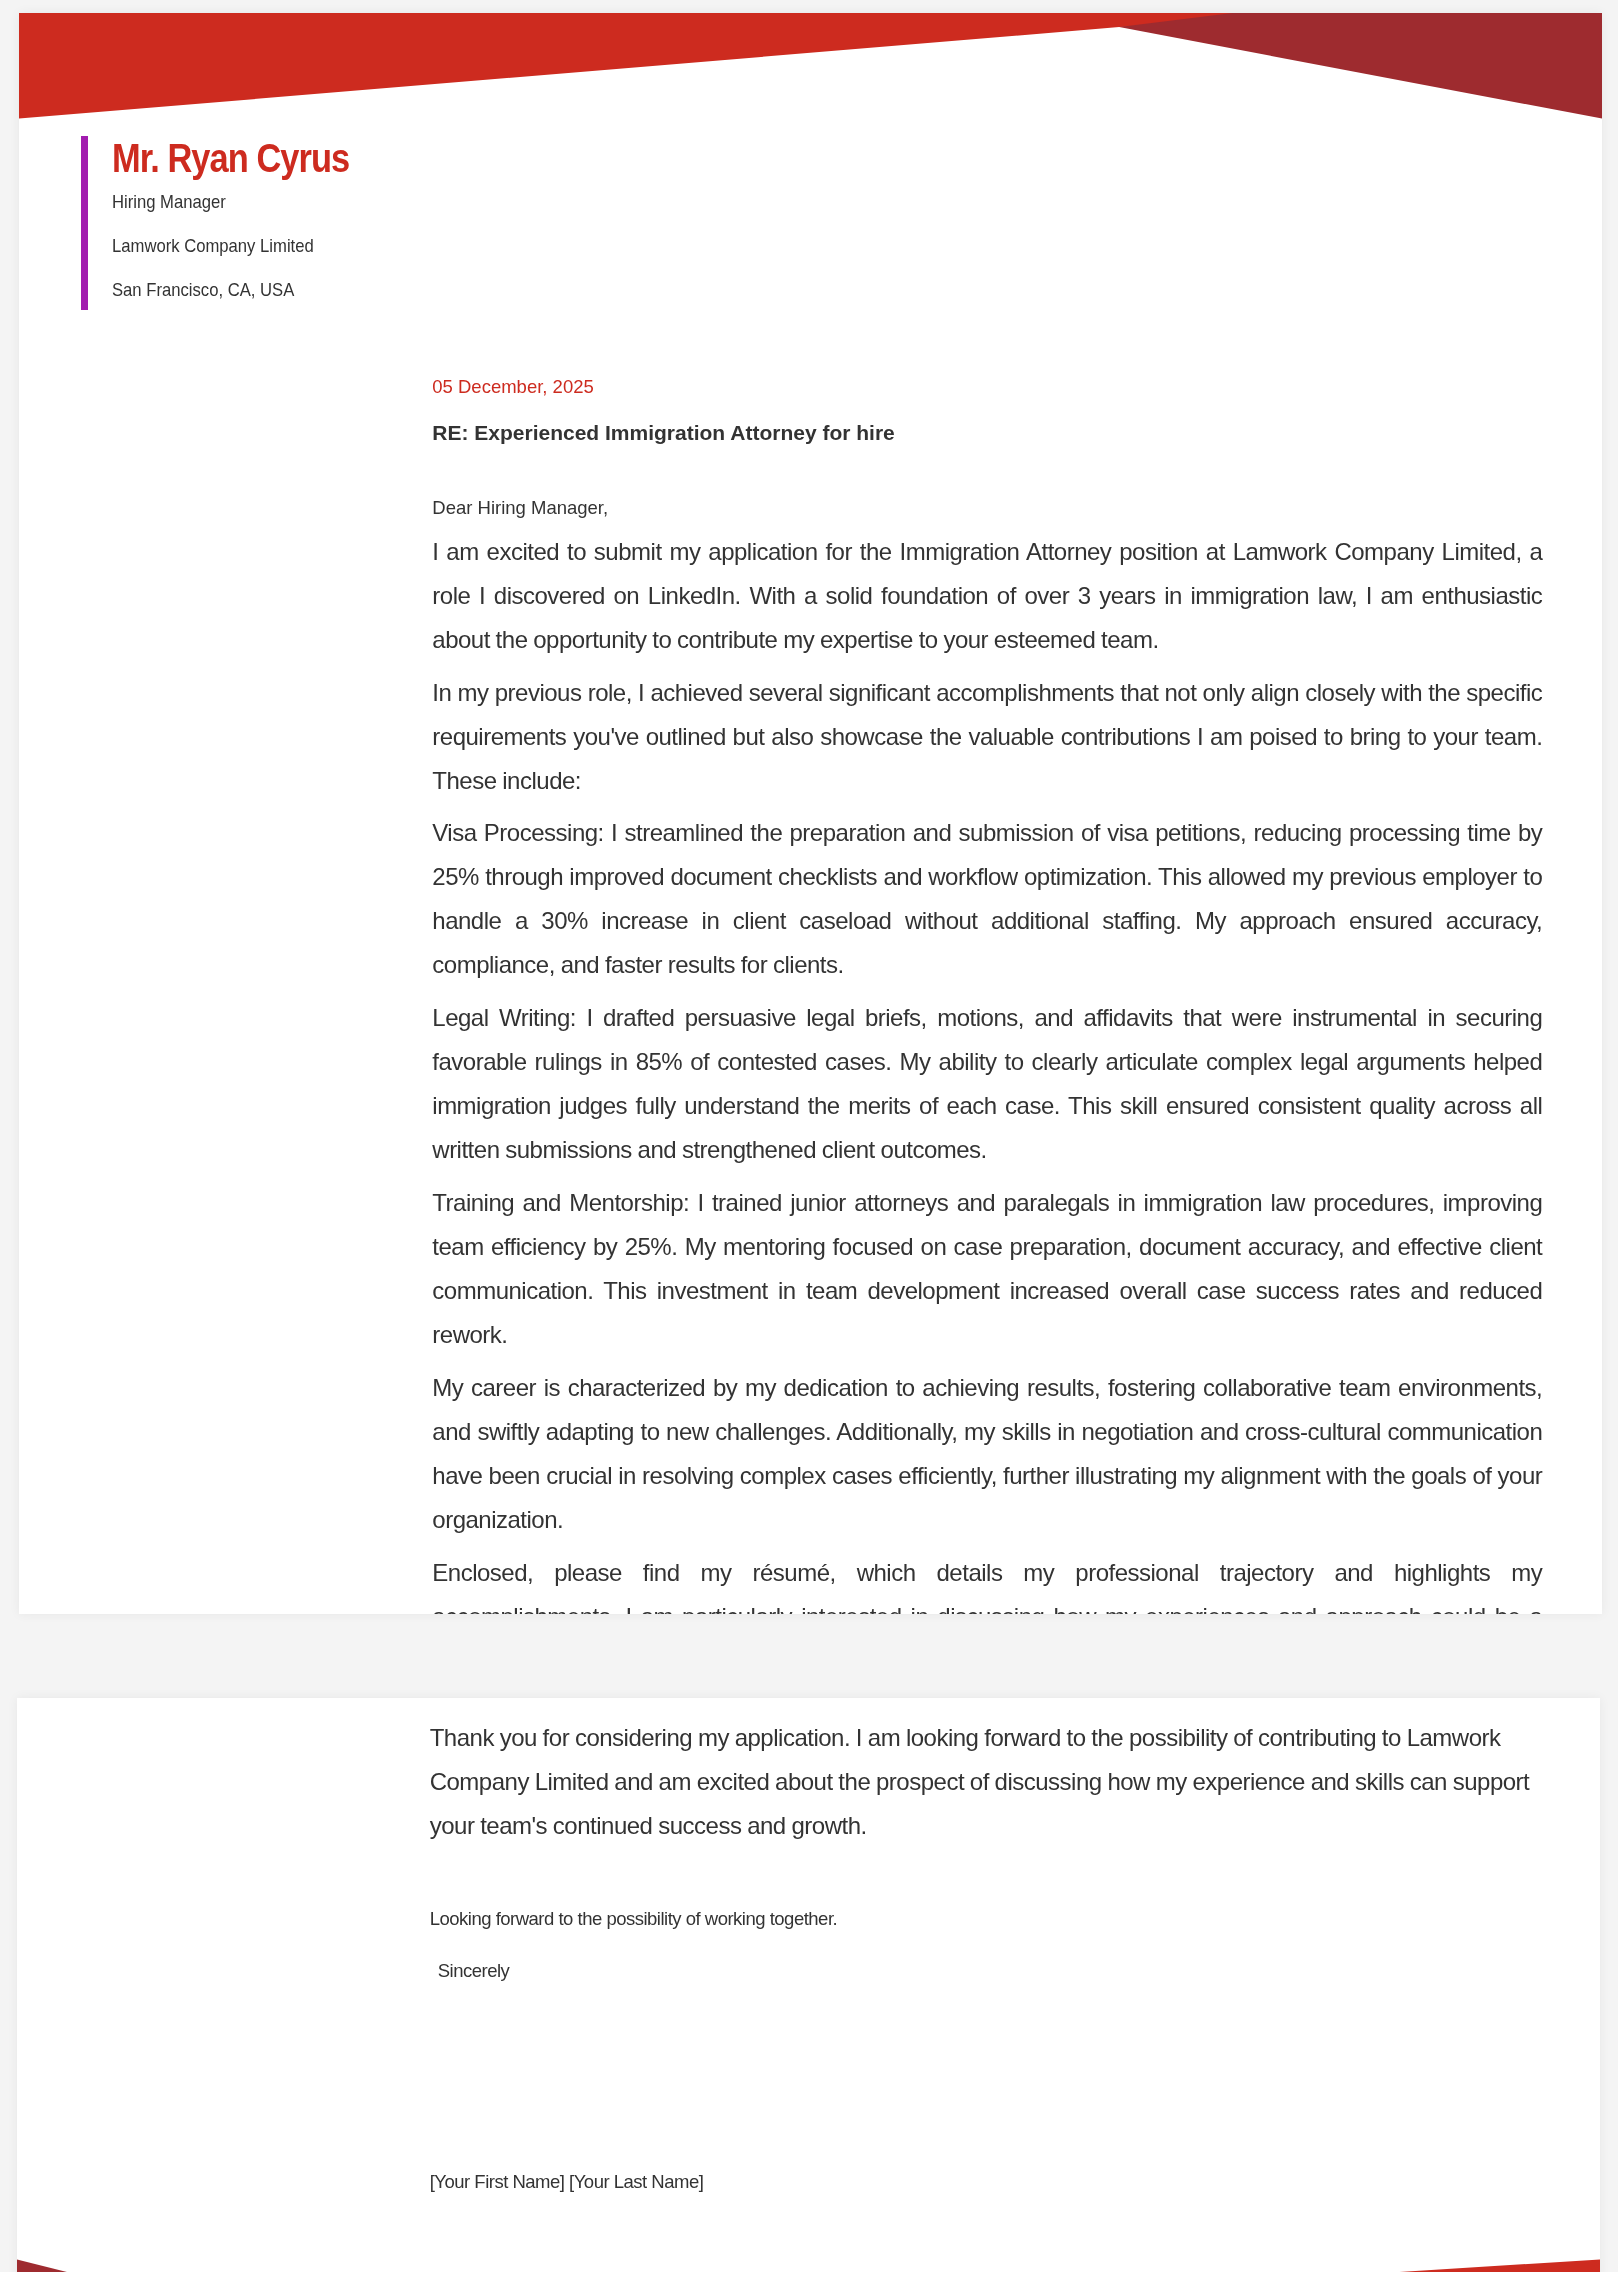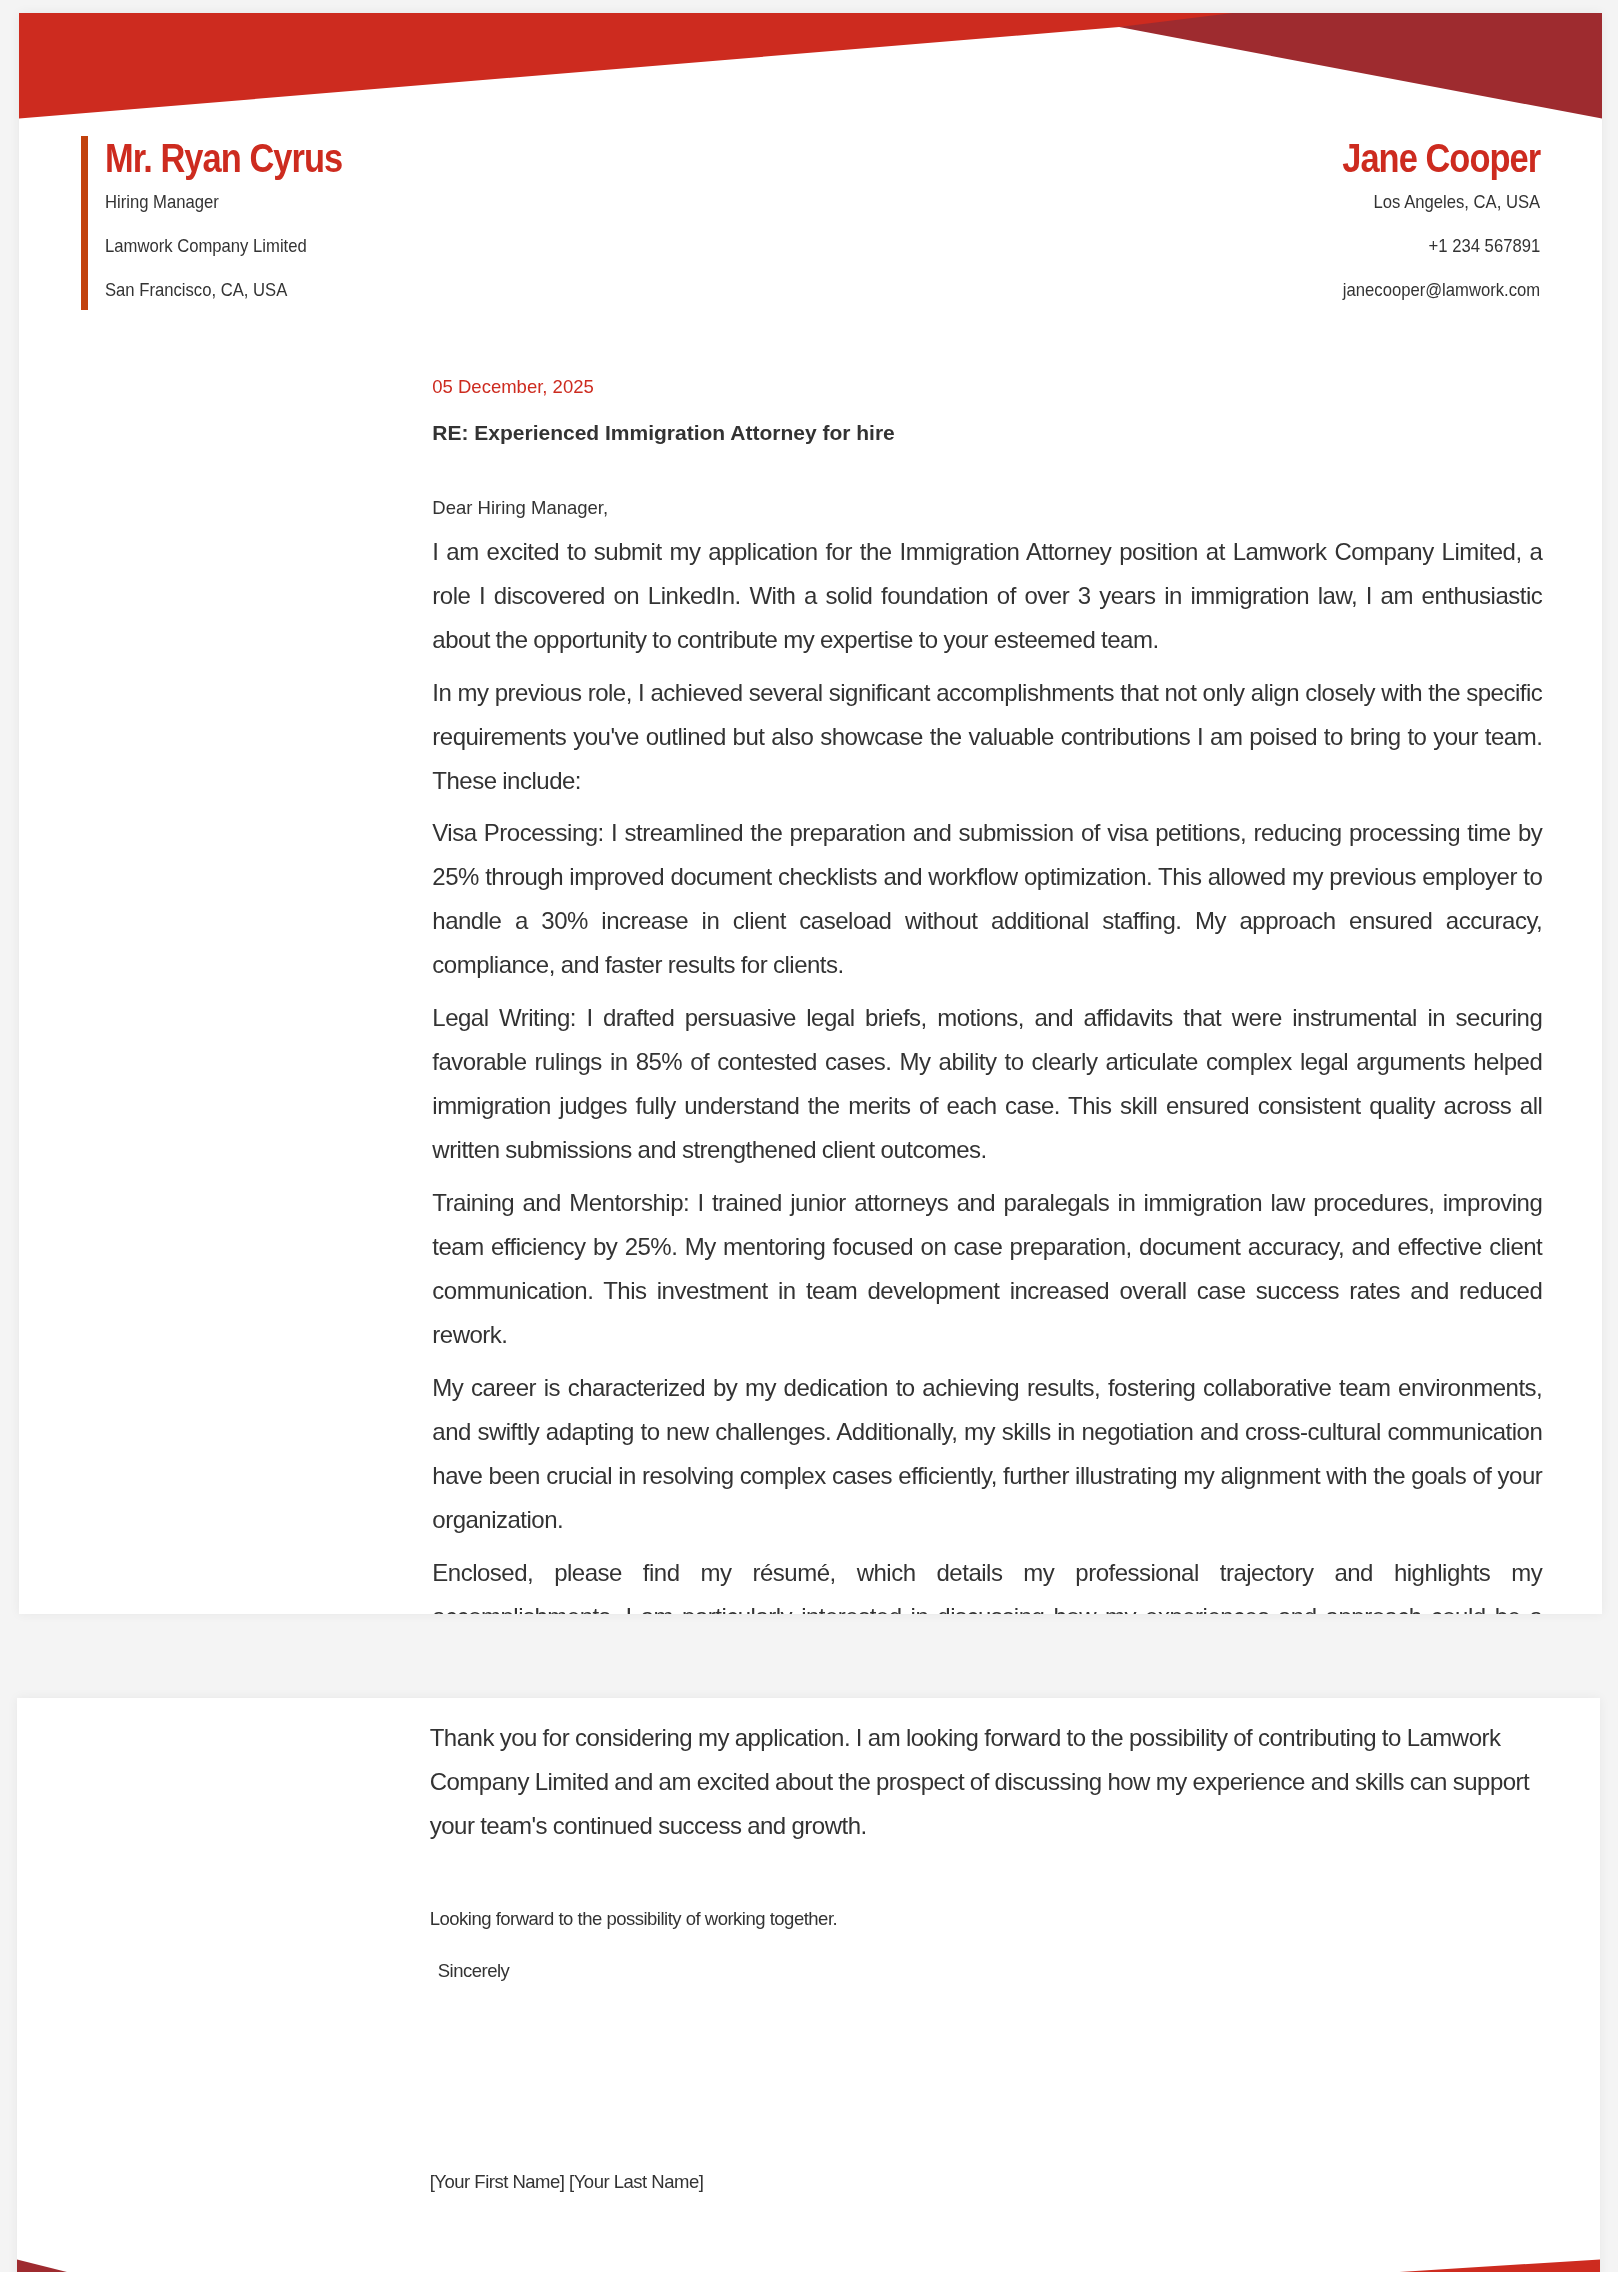--- a/index.html
+++ b/index.html
@@ -20,22 +20,22 @@
   .sheet-top { left: 19.3px; top: 13px; width: 1583px; height: 1601px; }
   .sheet-bottom { left: 16.7px; top: 1698px; width: 1583px; height: 641px; }
 
   .deco { position: absolute; left: 0; width: 100%; display: block; }
   .deco-top { top: 0; height: 110px; }
   .deco-bottom { bottom: 0; height: 84px; }
 
   
   .recipient {
     position: absolute; left: 62px; top: 123px;
-    border-left: 7px solid #c2410c;
-    padding-left: 17px;
+    border-left: 7px solid #a21caf;
+    padding-left: 24px;
     height: 174px;
   }
   .name {
     font-size: 40px; font-weight: bold; color: #cd2b1f;
     line-height: 44px; margin: 0;
     letter-spacing: -1.1px;
     transform: scaleX(0.86); transform-origin: left center;
     white-space: nowrap;
   }
   .sender .name { transform-origin: right center; }
@@ -83,26 +83,20 @@
     <polygon points="1251,16 1380,0 1800,0 1800,120" fill="#9e2b2f"></polygon>
   </svg>
 
   <div class="recipient">
     <p class="name">Mr. Ryan Cyrus</p>
     <p class="info-line">Hiring Manager</p>
     <p class="info-line">Lamwork Company Limited</p>
     <p class="info-line">San Francisco, CA, USA</p>
   </div>
 
-  <div class="sender">
-    <p class="name">Jane Cooper</p>
-    <p class="info-line">Los Angeles, CA, USA</p>
-    <p class="info-line">+1 234 567891</p>
-    <p class="info-line">janecooper@lamwork.com</p>
-  </div>
 
   <div class="letter-body">
     <p class="date">05 December, 2025</p>
     <p class="subject">RE: Experienced Immigration Attorney for hire</p>
     <p class="greeting">Dear Hiring Manager,</p>
     <p class="para">I am excited to submit my application for the Immigration Attorney position at Lamwork Company Limited, a role I discovered on LinkedIn. With a solid foundation of over 3 years in immigration law, I am enthusiastic about the opportunity to contribute my expertise to your esteemed team.</p>
     <p class="para">In my previous role, I achieved several significant accomplishments that not only align closely with the specific requirements you've outlined but also showcase the valuable contributions I am poised to bring to your team. These include:</p>
     <p class="para">Visa Processing: I streamlined the preparation and submission of visa petitions, reducing processing time by 25% through improved document checklists and workflow optimization. This allowed my previous employer to handle a 30% increase in client caseload without additional staffing. My approach ensured accuracy, compliance, and faster results for clients.</p>
     <p class="para">Legal Writing: I drafted persuasive legal briefs, motions, and affidavits that were instrumental in securing favorable rulings in 85% of contested cases. My ability to clearly articulate complex legal arguments helped immigration judges fully understand the merits of each case. This skill ensured consistent quality across all written submissions and strengthened client outcomes.</p>
     <p class="para">Training and Mentorship: I trained junior attorneys and paralegals in immigration law procedures, improving team efficiency by 25%. My mentoring focused on case preparation, document accuracy, and effective client communication. This investment in team development increased overall case success rates and reduced rework.</p>

